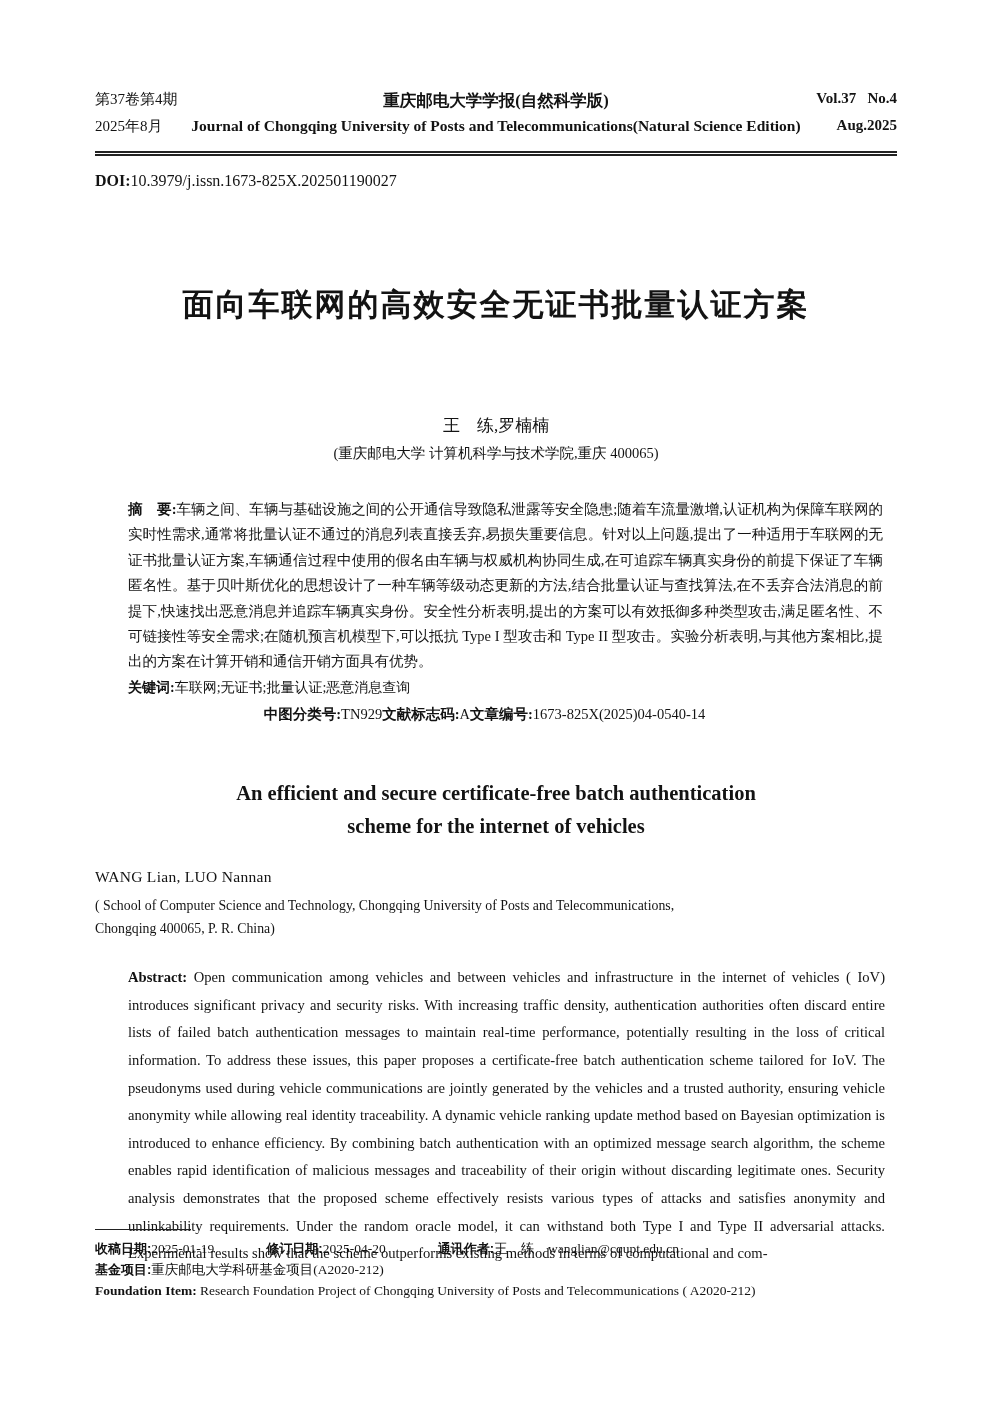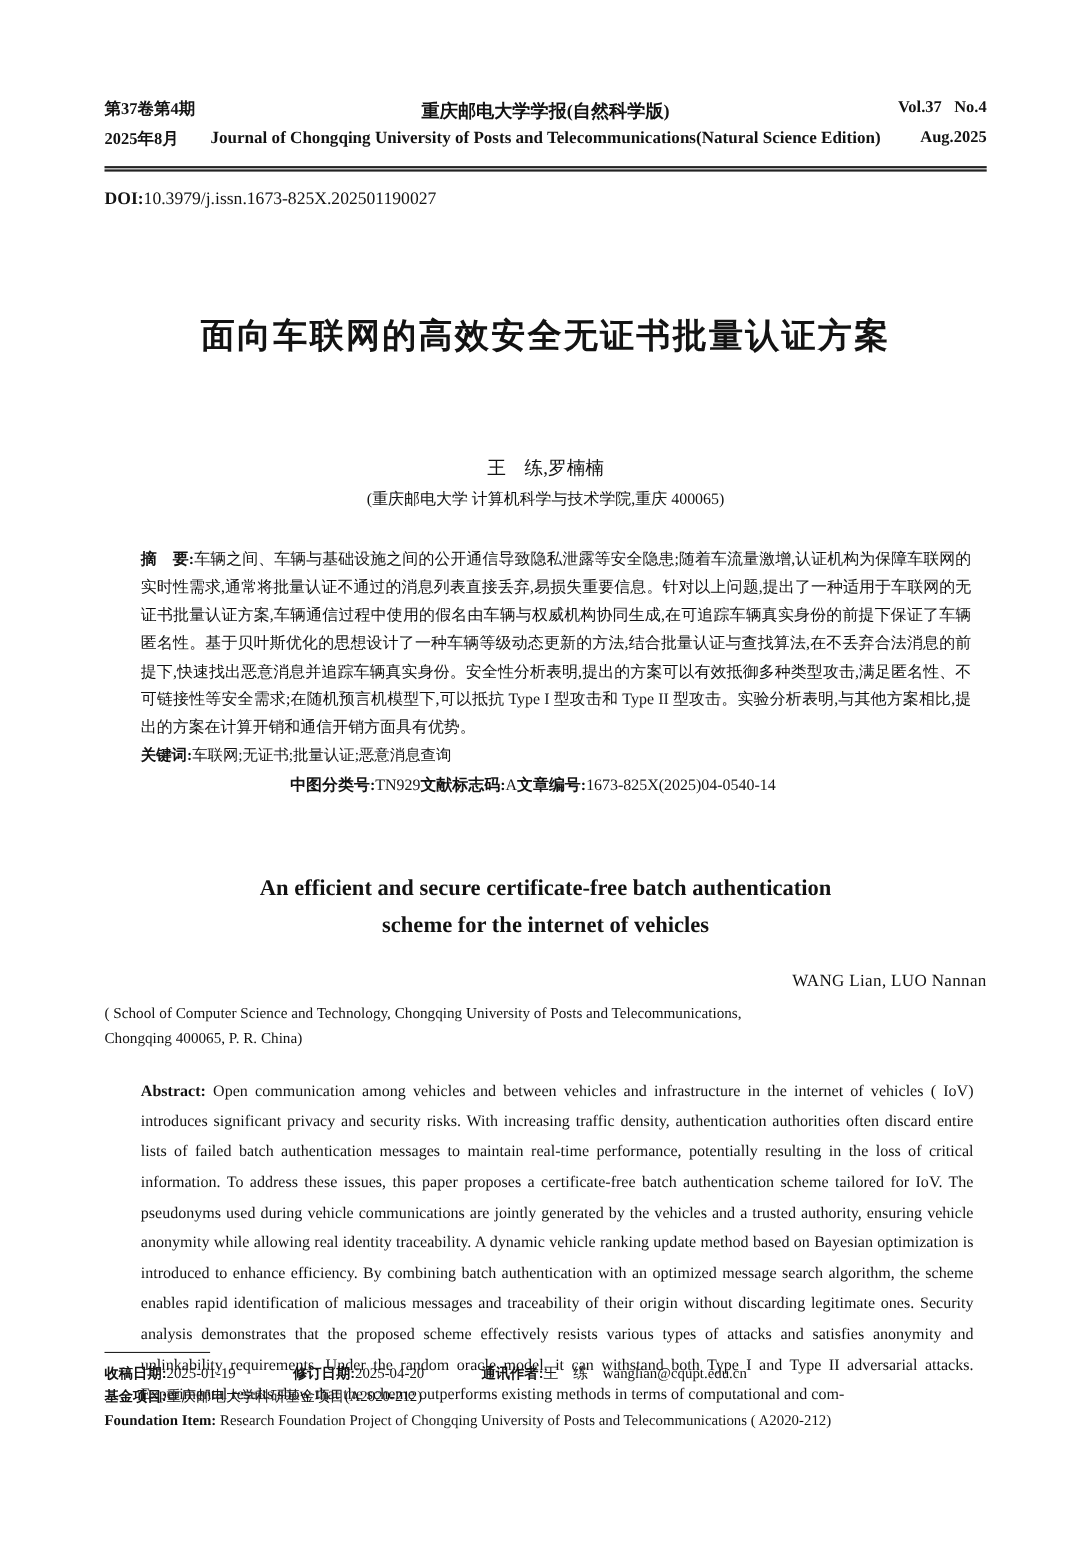--- a/index.html
+++ b/index.html
@@ -3,21 +3,21 @@
 <meta charset="utf-8">
 <style>
   * { margin: 0; padding: 0; box-sizing: border-box; }
   body { background: #888; font-family: "Liberation Serif", "DejaVu Serif", serif; }
   .page {
     width: 992px; height: 1403px; background: #ffffff; color: #131313;
     position: relative; padding: 90px 95px 0 95px; overflow: hidden;
     margin: 0 auto;
   }
   .mast-row { position: relative; text-align: center; height: 27px; font-size: 15px; }
-  .mast-left { position: absolute; left: 0; top: 0; font-weight: bold; }
+  .mast-left { position: absolute; left: 0; top: 0; font-weight: normal; }
   .mast-right { position: absolute; right: 0; top: 0; font-weight: bold; white-space: pre; }
   .mast-center-cn { font-weight: bold; font-size: 16.5px; }
   .mast-center-en { font-weight: bold; font-size: 15.5px; }
   .double-rule { margin-top: 7px; height: 5px; border-top: 2px solid #222; border-bottom: 2px solid #222; }
   .doi-line { margin-top: 16px; font-size: 16px; }
   .doi-line .lbl { font-weight: bold; }
   .title-cn {
     margin-top: 94px; text-align: center; font-size: 31px; font-weight: bold;
     font-family: "Liberation Sans", "DejaVu Sans", sans-serif; letter-spacing: 2px;
   }
@@ -27,22 +27,22 @@
     margin: 34px 14px 0 33px; font-size: 14.5px; line-height: 25.4px;
     text-align: justify;
   }
   .abstract-cn .lbl, .kw-line .lbl { font-weight: bold; }
   .kw-line { margin: 0 14px 0 33px; font-size: 14px; line-height: 25.4px; }
   .meta-row {
     margin: 2px 56px 0 33px; display: flex; justify-content: center;
     font-size: 14.5px; line-height: 25px;
   }
   .meta-row .lbl { font-weight: bold; }
-  .title-en { margin-top: 65px; text-align: center; font-size: 20.5px; font-weight: bold; line-height: 33px; }
-  .authors-en { margin-top: 25px; text-align: right; font-size: 15.5px; letter-spacing: 0.3px; }
+  .title-en { margin-top: 50px; text-align: center; font-size: 20.5px; font-weight: bold; line-height: 33px; }
+  .authors-en { margin-top: 25px; text-align: left; font-size: 15.5px; letter-spacing: 0.3px; }
   .affil-en { margin-top: 8px; font-size: 13.8px; line-height: 23px; }
   .abstract-en {
     margin: 24px 12px 0 33px; font-size: 14.6px; line-height: 27.6px; text-align: justify;
   }
   .abstract-en .lbl { font-weight: bold; }
   .footnote { position: absolute; left: 95px; right: 95px; top: 1229px; }
   .foot-rule { width: 96px; border-top: 1.5px solid #222; }
   .foot-row1 { margin-top: 8px; font-size: 13.5px; display: flex; gap: 52px; line-height: 21px; }
   .foot-row { font-size: 13.5px; line-height: 21px; }
   .footnote .lbl { font-weight: bold; font-family: "Liberation Sans", "DejaVu Sans", sans-serif; font-size: 13px; }

